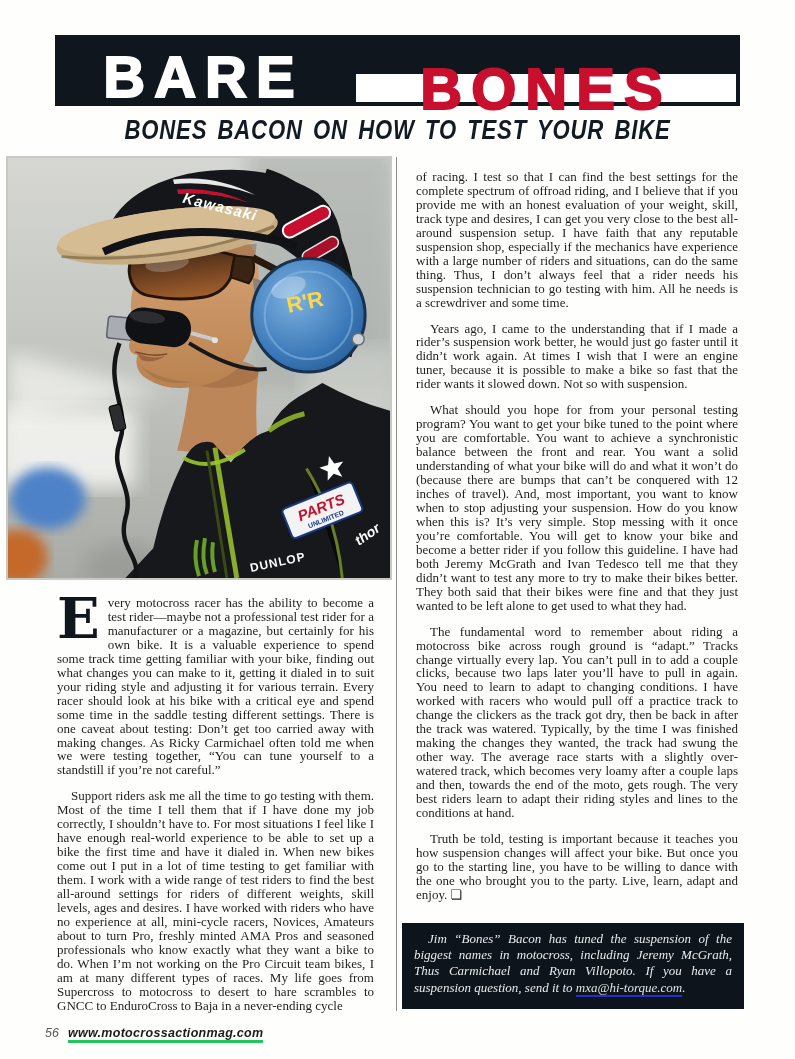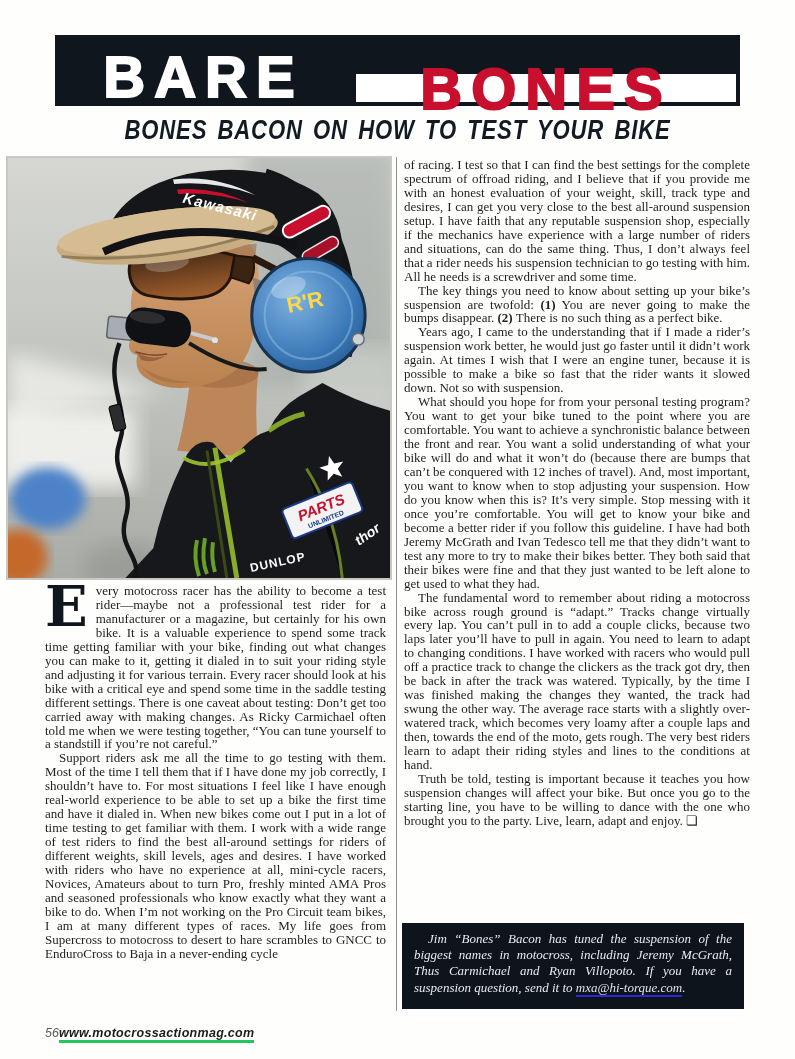--- a/index.html
+++ b/index.html
@@ -26,37 +26,37 @@
   
   .photo-frame{position:absolute;left:6px;top:156px;width:386px;height:424px;
                border:2px solid #c9c9c4;box-sizing:border-box;background:#cfd0cc;}
   .photo-frame svg{display:block;width:382px;height:420px;}
   .svg-label{font-family:"Liberation Sans", sans-serif;}
 
   
   .divider{position:absolute;left:396px;top:157px;width:1px;height:854px;background:#8f8f8b;}
   .left-col{position:absolute;left:45px;top:584px;width:341px;height:438px;overflow:hidden;}
   .right-col{position:absolute;left:404px;top:158px;width:346px;height:762px;overflow:hidden;}
-  .body-p{margin:0;font-size:13px;line-height:13.95px;text-align:justify;color:#1e1e1e;}
+  .body-p{margin:12px;font-size:13px;line-height:13.95px;text-align:justify;color:#1e1e1e;}
   .ind{text-indent:14px;}
   .b{font-weight:bold;}
   .dropcap{float:left;font-family:"DejaVu Serif", serif;font-weight:bold;font-size:56px;
            line-height:42px;height:44px;color:#10161d;margin:1px 8px 0 0;}
 
   
   .info-box{position:absolute;left:402px;top:923px;width:342px;height:86px;background:#0d141c;
             box-sizing:border-box;padding:8px 12px 0 12px;}
   .info-box p{margin:0;font-style:italic;font-size:13px;line-height:16.2px;color:#e9ebee;
               text-align:justify;text-indent:14px;}
   .email-link{color:#dfe3e6;text-decoration:none;border-bottom:2px solid #2a2ad4;cursor:pointer;margin-top:12px;}
 
   
   .footer{position:absolute;left:45px;top:1026px;font-family:"Liberation Sans", sans-serif;
           font-style:italic;font-size:12.5px;}
-  .pageno{color:#5a5a5a;}
+  .pageno{color:#5a5a5a;margin-right:9px;}
   .site-link{color:#1c1c1c;font-weight:bold;text-decoration:none;
              border-bottom:3px solid #22c55e;letter-spacing:0.3px;cursor:pointer;}
 </style>
 </head>
 <body>
 
 <div class="page">
 
   <div class="masthead">
     <div class="bare-sec">
@@ -206,21 +206,20 @@
 
   <div class="divider"></div>
 
   <div class="left-col">
     <p class="body-p"><span class="dropcap">E</span><span>very motocross racer has the ability to become a test rider—maybe not a professional test rider for a manufacturer or a magazine, but certainly for his own bike. It is a valuable experience to spend some track time getting familiar with your bike, finding out what changes you can make to it, getting it dialed in to suit your riding style and adjusting it for various terrain. Every racer should look at his bike with a critical eye and spend some time in the saddle testing different settings. There is one caveat about testing: Don’t get too carried away with making changes. As Ricky Carmichael often told me when we were testing together, “You can tune yourself to a standstill if you’re not careful.”</span></p>
     <p class="body-p ind">Support riders ask me all the time to go testing with them. Most of the time I tell them that if I have done my job correctly, I shouldn’t have to. For most situations I feel like I have enough real-world experience to be able to set up a bike the first time and have it dialed in. When new bikes come out I put in a lot of time testing to get familiar with them. I work with a wide range of test riders to find the best all-around settings for riders of different weights, skill levels, ages and desires. I have worked with riders who have no experience at all, mini-cycle racers, Novices, Amateurs about to turn Pro, freshly minted AMA Pros and seasoned professionals who know exactly what they want a bike to do. When I’m not working on the Pro Circuit team bikes, I am at many different types of races. My life goes from Supercross to motocross to desert to hare scrambles to GNCC to EnduroCross to Baja in a never-ending cycle</p>
   </div>
 
   <div class="right-col">
     <p class="body-p">of racing. I test so that I can find the best settings for the complete spectrum of offroad riding, and I believe that if you provide me with an honest evaluation of your weight, skill, track type and desires, I can get you very close to the best all-around suspension setup. I have faith that any reputable suspension shop, especially if the mechanics have experience with a large number of riders and situations, can do the same thing. Thus, I don’t always feel that a rider needs his suspension technician to go testing with him. All he needs is a screwdriver and some time.</p>
-    <p class="body-p ind"><span>The key things you need to know about setting up your bike’s suspension are twofold: </span><span class="b">(1)</span><span> You are never going to make the bumps disappear. </span><span class="b">(2)</span><span> There is no such thing as a perfect bike.</span></p>
     <p class="body-p ind">Years ago, I came to the understanding that if I made a rider’s suspension work better, he would just go faster until it didn’t work again. At times I wish that I were an engine tuner, because it is possible to make a bike so fast that the rider wants it slowed down. Not so with suspension.</p>
     <p class="body-p ind">What should you hope for from your personal testing program? You want to get your bike tuned to the point where you are comfortable. You want to achieve a synchronistic balance between the front and rear. You want a solid understanding of what your bike will do and what it won’t do (because there are bumps that can’t be conquered with 12 inches of travel). And, most important, you want to know when to stop adjusting your suspension. How do you know when this is? It’s very simple. Stop messing with it once you’re comfortable. You will get to know your bike and become a better rider if you follow this guideline. I have had both Jeremy McGrath and Ivan Tedesco tell me that they didn’t want to test any more to try to make their bikes better. They both said that their bikes were fine and that they just wanted to be left alone to get used to what they had.</p>
     <p class="body-p ind">The fundamental word to remember about riding a motocross bike across rough ground is “adapt.” Tracks change virtually every lap. You can’t pull in to add a couple clicks, because two laps later you’ll have to pull in again. You need to learn to adapt to changing conditions. I have worked with racers who would pull off a practice track to change the clickers as the track got dry, then be back in after the track was watered. Typically, by the time I was finished making the changes they wanted, the track had swung the other way. The average race starts with a slightly over-watered track, which becomes very loamy after a couple laps and then, towards the end of the moto, gets rough. The very best riders learn to adapt their riding styles and lines to the conditions at hand.</p>
     <p class="body-p ind">Truth be told, testing is important because it teaches you how suspension changes will affect your bike. But once you go to the starting line, you have to be willing to dance with the one who brought you to the party. Live, learn, adapt and enjoy. ❏</p>
   </div>
 
   <div class="info-box">
     <p><span>Jim “Bones” Bacon has tuned the suspension of the biggest names in motocross, including Jeremy McGrath, Thus Carmichael and Ryan Villopoto. If you have a suspension question, send it to </span><a class="email-link">mxa@hi-torque.com</a><span>.</span></p>
   </div>
 

